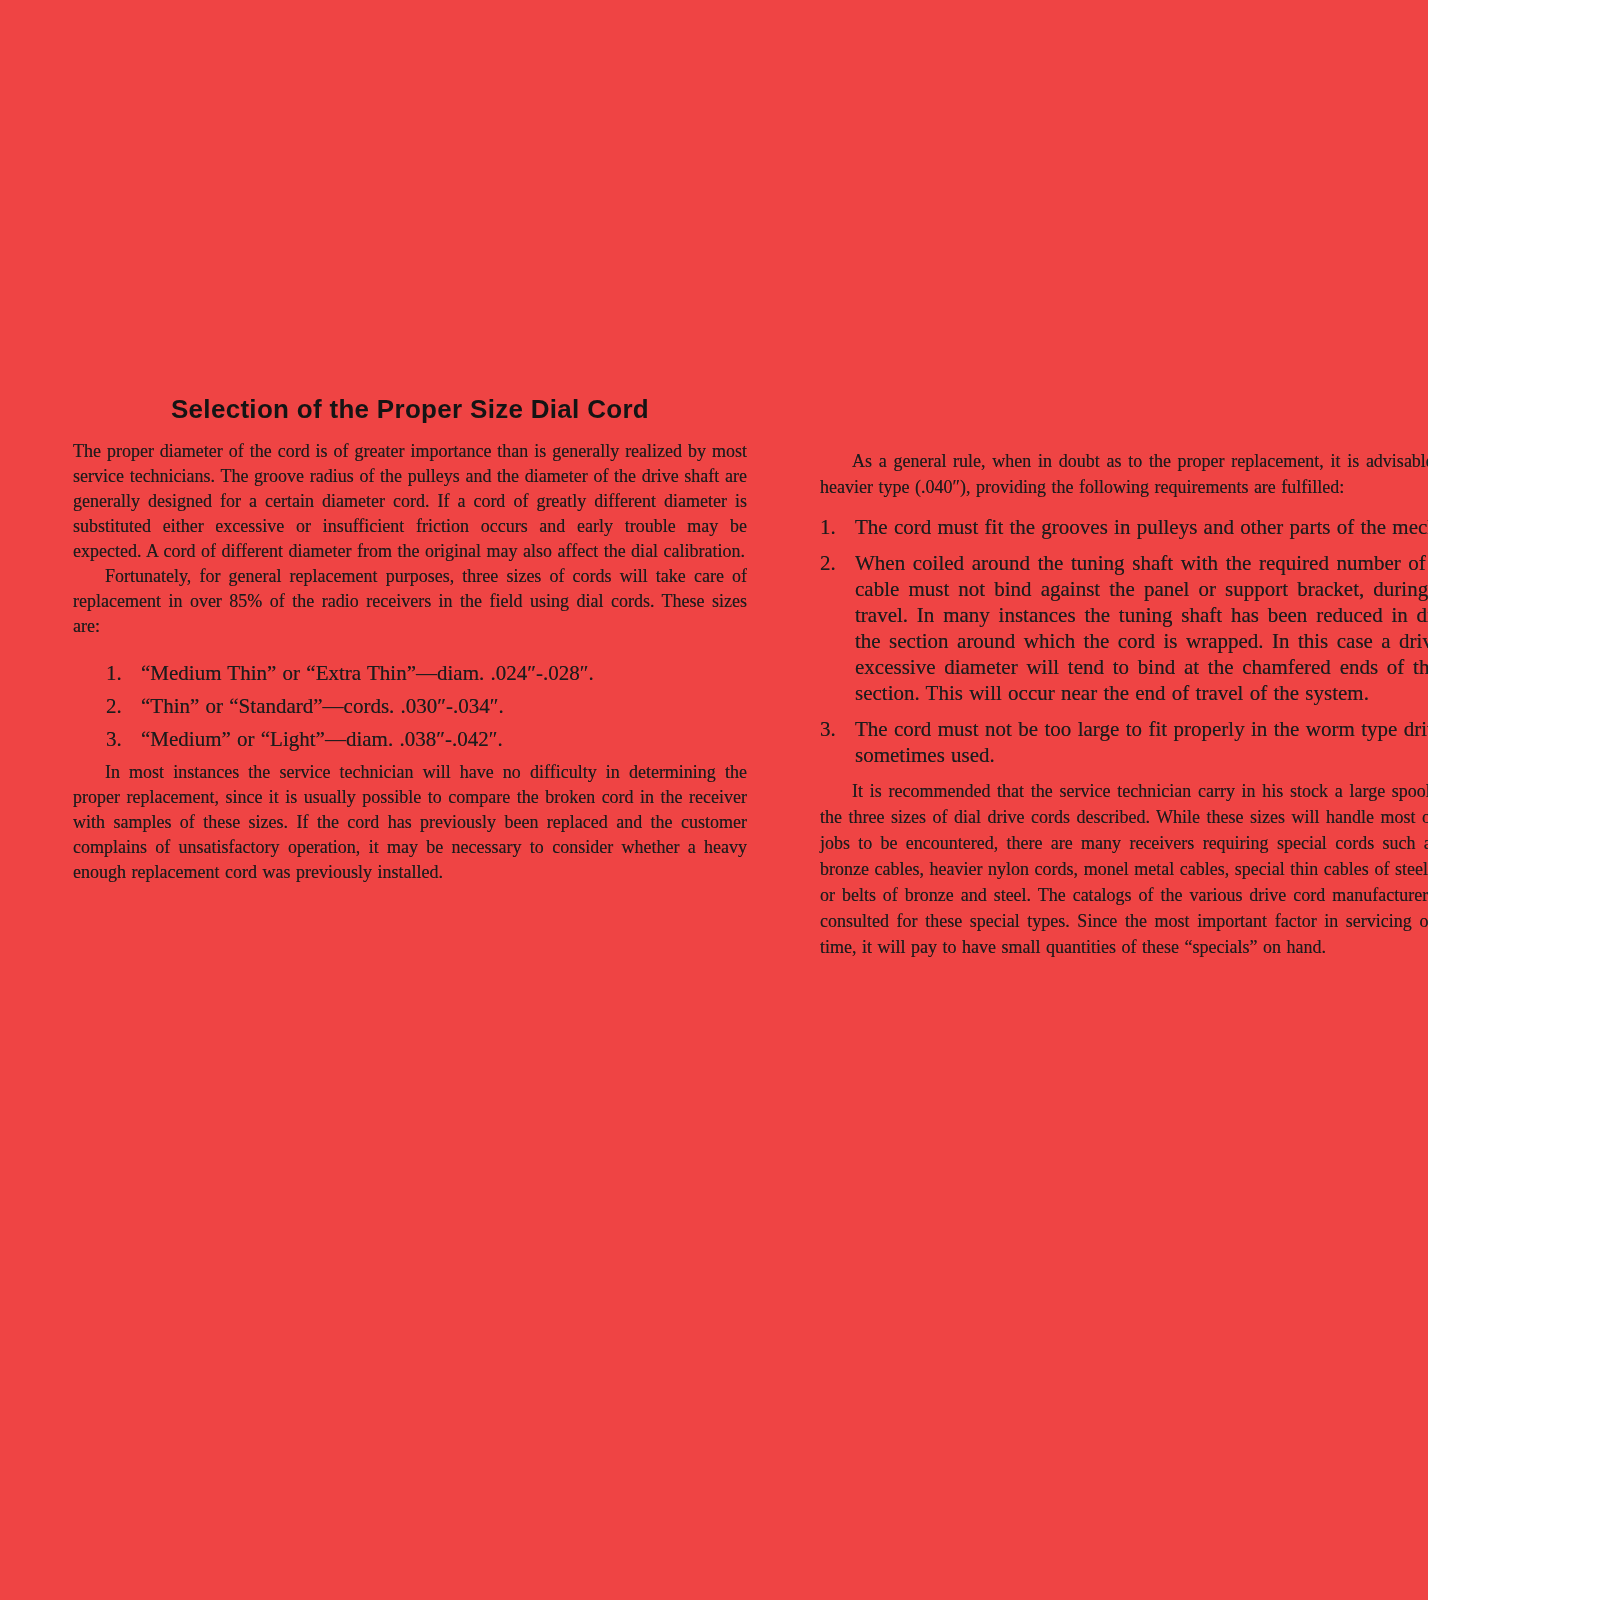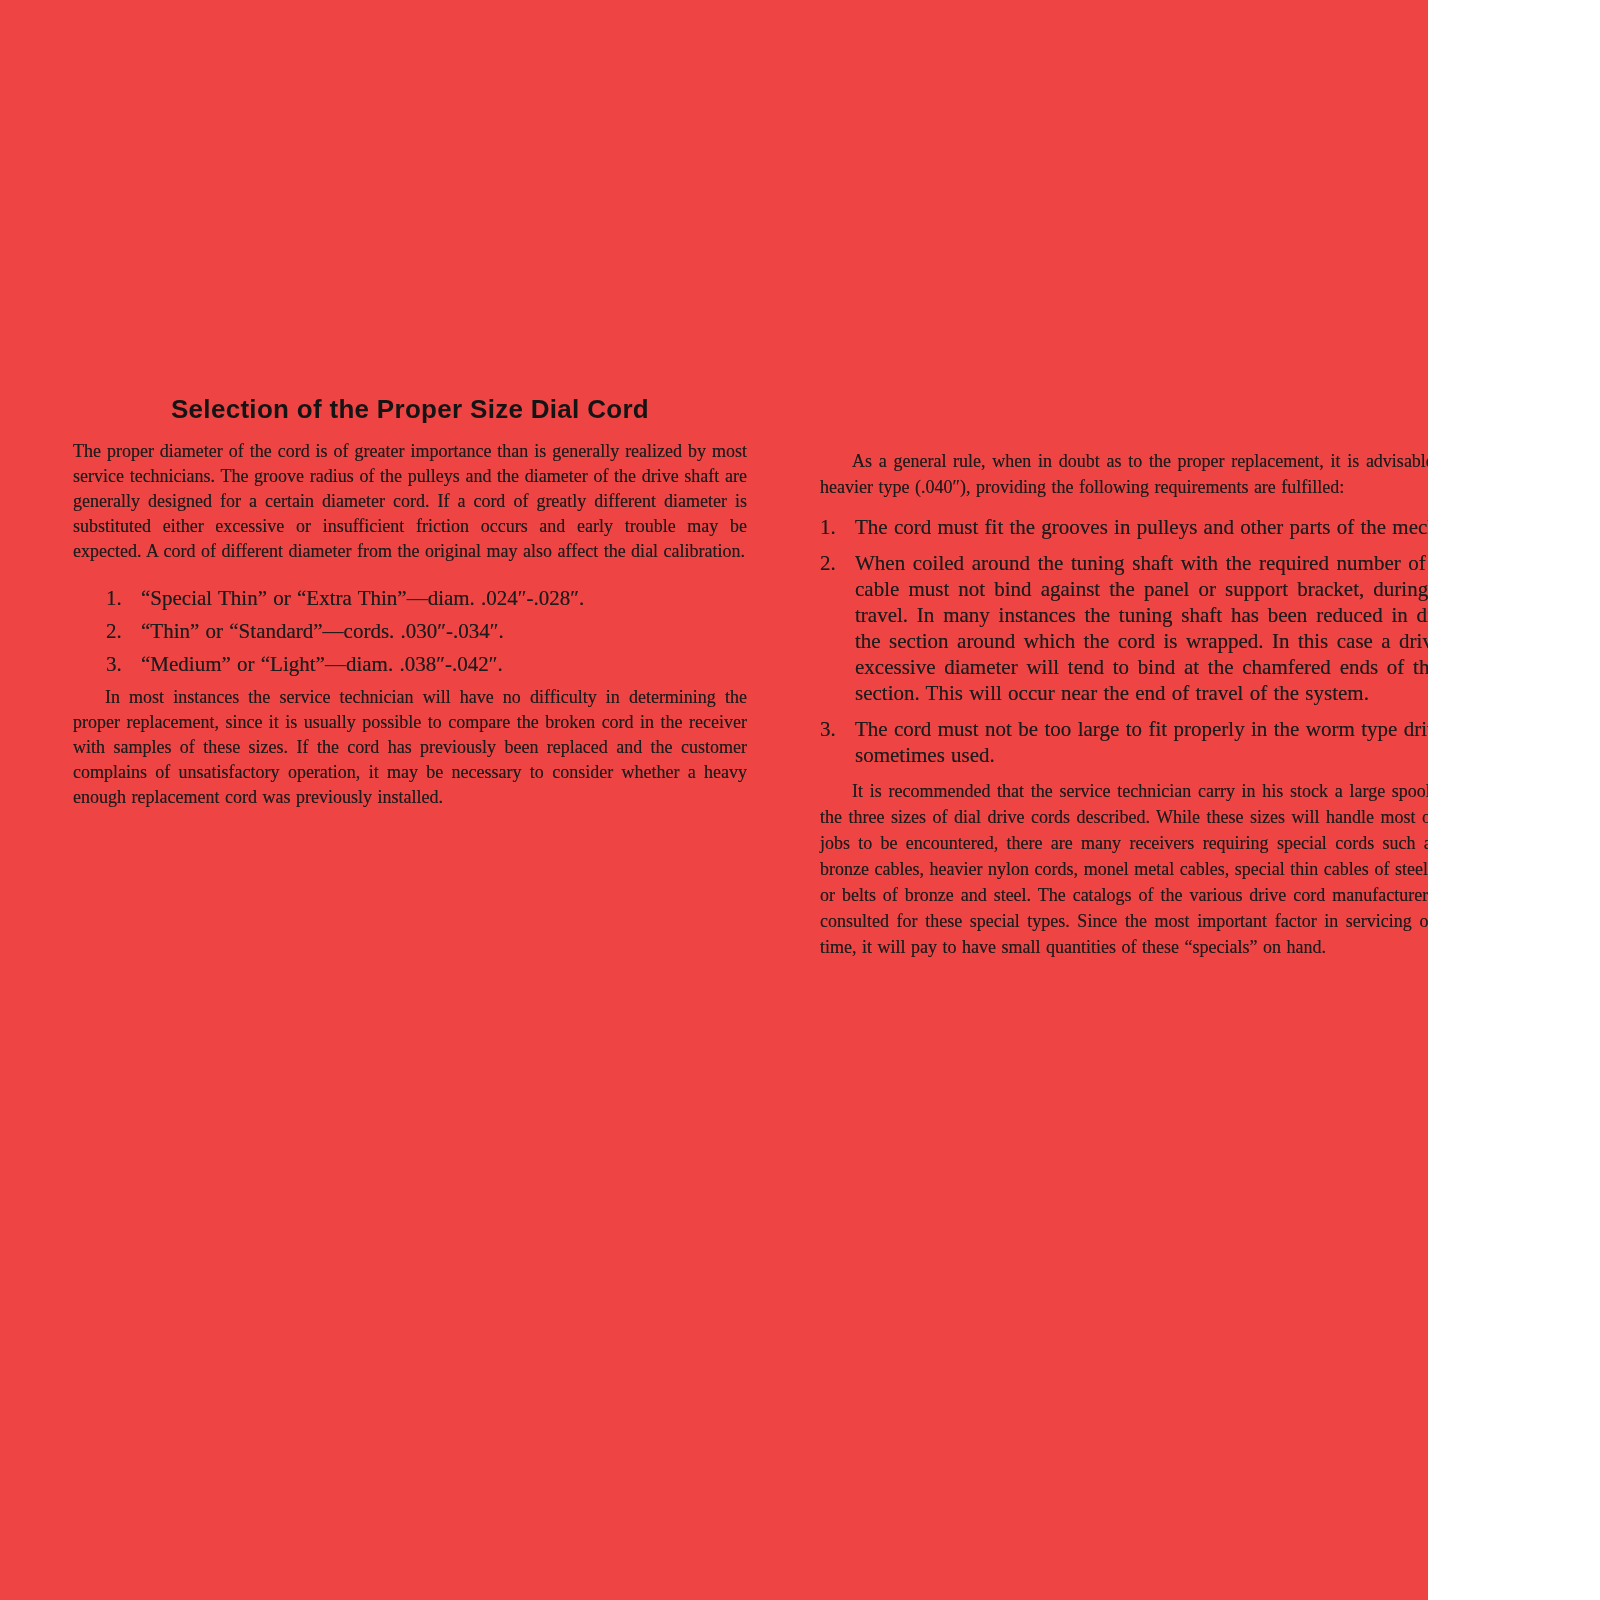--- a/index.html
+++ b/index.html
@@ -79,25 +79,26 @@
 </head>
 <body>
 
 <div class="page">
 
   <div class="col col-left">
     <h1 class="title">Selection of the Proper Size Dial Cord</h1>
 
     <p class="body">The proper diameter of the cord is of greater importance than is generally realized by most service technicians. The groove radius of the pulleys and the diameter of the drive shaft are generally designed for a certain diameter cord. If a cord of greatly different diameter is substituted either excessive or insufficient friction occurs and early trouble may be expected. A cord of different diameter from the original may also affect the dial calibration.</p>
 
+    <p class="body indent mt-a">Fortunately, for general replacement purposes, three sizes of cords will take care of replacement in over 85% of the radio receivers in the field using dial cords. These sizes are:</p>
 
     <div class="list list-left">
       <div class="li">
         <span class="num">1.</span>
-        <span class="txt">“Special Thin” or “Extra Thin”—diam. .024″-.028″.</span>
+        <span class="txt">“Medium Thin” or “Extra Thin”—diam. .024″-.028″.</span>
       </div>
       <div class="li">
         <span class="num">2.</span>
         <span class="txt">“Thin” or “Standard”—cords. .030″-.034″.</span>
       </div>
       <div class="li">
         <span class="num">3.</span>
         <span class="txt">“Medium” or “Light”—diam. .038″-.042″.</span>
       </div>
     </div>

